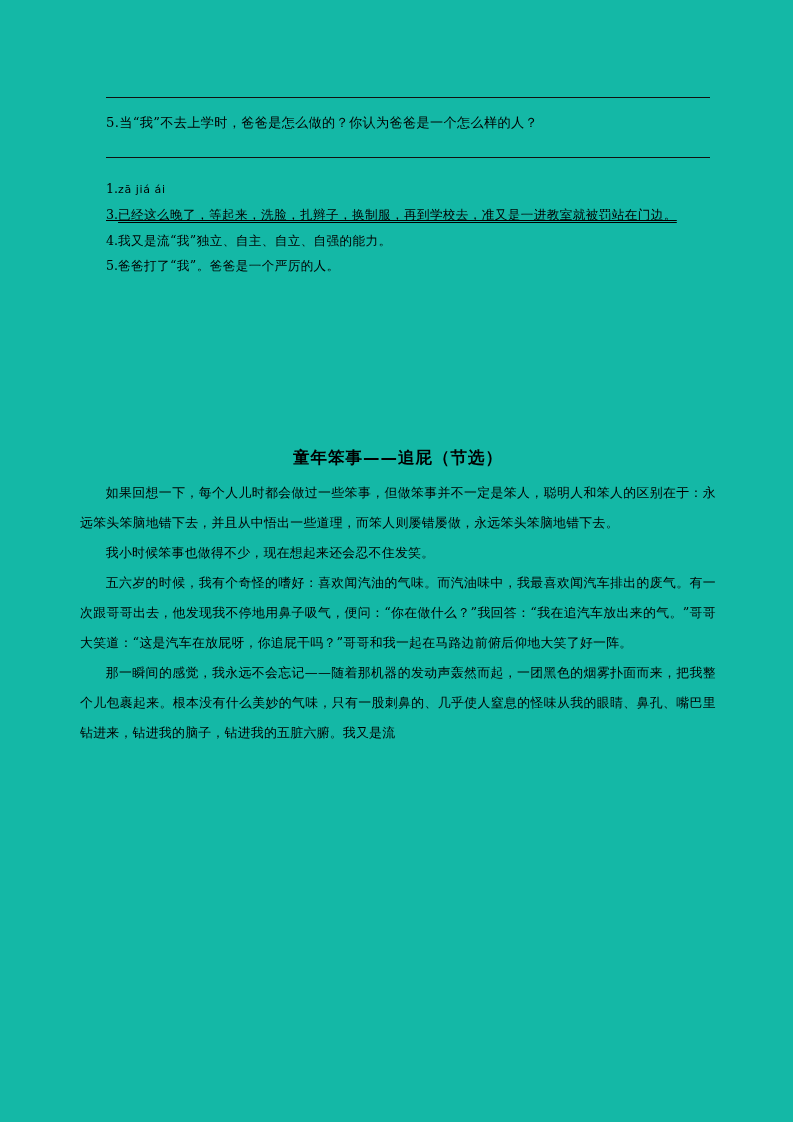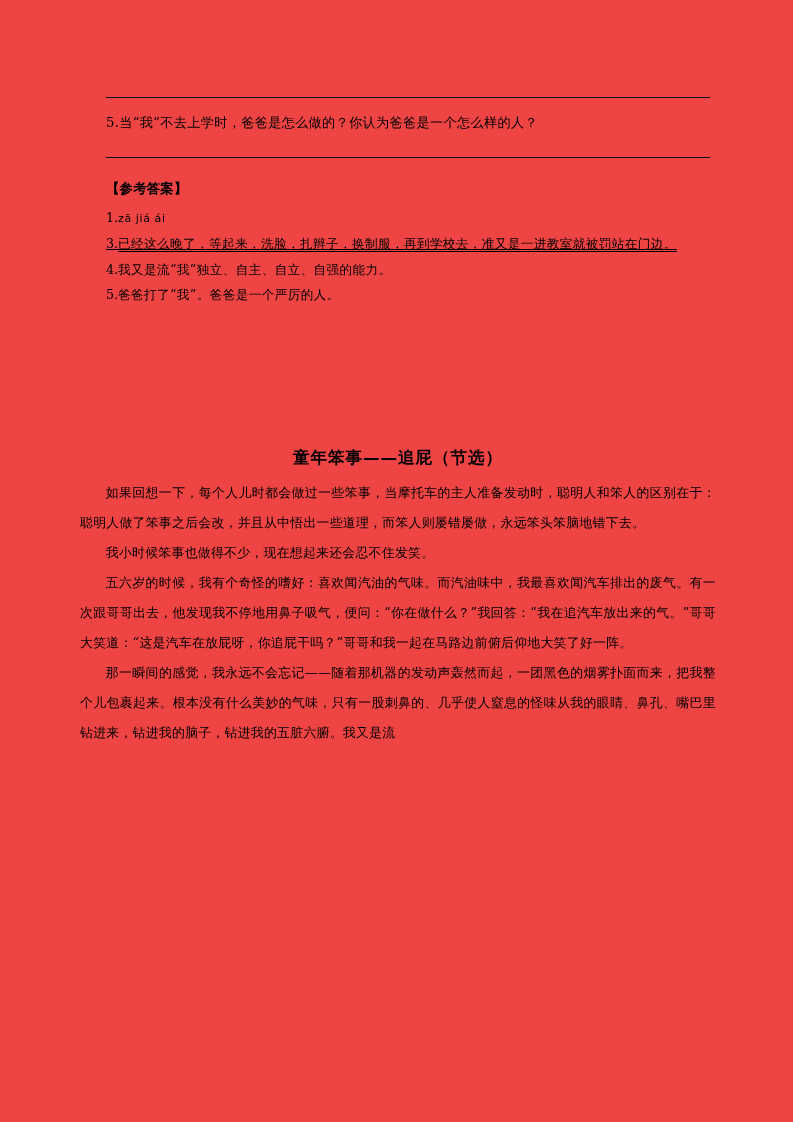--- a/index.html
+++ b/index.html
@@ -13,21 +13,21 @@
     font-family: "DejaVu Serif", "Liberation Serif", serif;
     color: #000000;
     -webkit-font-smoothing: antialiased;
   }
 
   .page {
     position: relative;
     width: 793px;
     height: 1122px;
     margin: 0 auto;
-    background: #ef4444;
+    background: #14b8a6;
     overflow: hidden;
     box-sizing: border-box;
   }
 
   
 
   .rule {
     height: 0;
     border-top: 1.6px solid #111111;
     margin: 0;
@@ -145,21 +145,20 @@
 <div class="page">
 
   <div class="rule rule-top"></div>
 
   <div class="question-line">5.当“我”不去上学时，爸爸是怎么做的？你认为爸爸是一个怎么样的人？</div>
 
   <div class="rule rule-bot"></div>
 
   <div class="answers">
 
-    <div class="answers-heading">【参考答案】</div>
 
     <div class="answer-item pinyin">
       <span class="num">1.</span><span class="val">zā  jiá  ái</span>
     </div>
 
 
     <div class="answer-item underlined">
       <span class="num">3.</span><span class="u">已经这么晚了，等起来，洗脸，扎辫子，换制服，再到学校去，准又是一进教室就被罚站在门边。</span>
     </div>
 
@@ -171,20 +170,20 @@
       <span class="num">5.</span><span>爸爸打了“我”。爸爸是一个严厉的人。</span>
     </div>
 
   </div>
 
   <div class="article">
 
     <h1 class="article-title">童年笨事——追屁（节选）</h1>
 
 
-    <p class="body-para">如果回想一下，每个人儿时都会做过一些笨事，当摩托车的主人准备发动时，聪明人和笨人的区别在于：聪明人做了笨事之后会改，并且从中悟出一些道理，而笨人则屡错屡做，永远笨头笨脑地错下去。</p>
+    <p class="body-para">如果回想一下，每个人儿时都会做过一些笨事，但做笨事并不一定是笨人，聪明人和笨人的区别在于：永远笨头笨脑地错下去，并且从中悟出一些道理，而笨人则屡错屡做，永远笨头笨脑地错下去。</p>
     <p class="body-para">我小时候笨事也做得不少，现在想起来还会忍不住发笑。</p>
     <p class="body-para">五六岁的时候，我有个奇怪的嗜好：喜欢闻汽油的气味。而汽油味中，我最喜欢闻汽车排出的废气。有一次跟哥哥出去，他发现我不停地用鼻子吸气，便问：“你在做什么？”我回答：“我在追汽车放出来的气。”哥哥大笑道：“这是汽车在放屁呀，你追屁干吗？”哥哥和我一起在马路边前俯后仰地大笑了好一阵。</p>
     <p class="body-para">那一瞬间的感觉，我永远不会忘记——随着那机器的发动声轰然而起，一团黑色的烟雾扑面而来，把我整个儿包裹起来。根本没有什么美妙的气味，只有一股刺鼻的、几乎使人窒息的怪味从我的眼睛、鼻孔、嘴巴里钻进来，钻进我的脑子，钻进我的五脏六腑。我又是流</p>
 
   </div>
 
 </div>
 
 </body></html>

